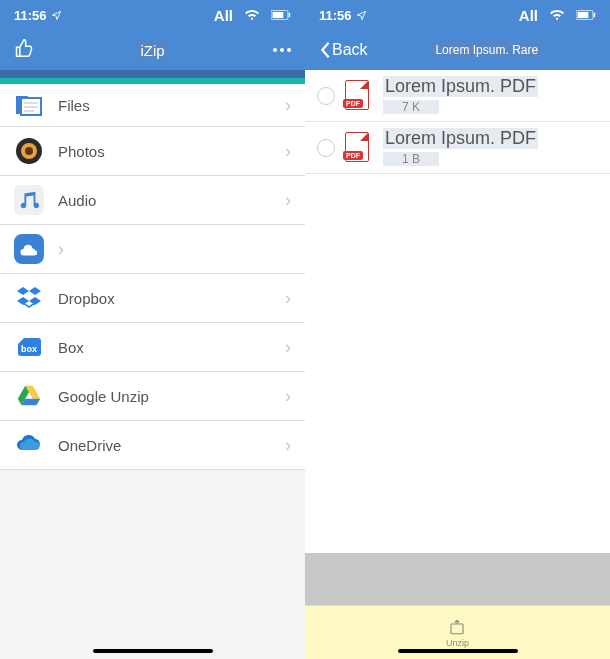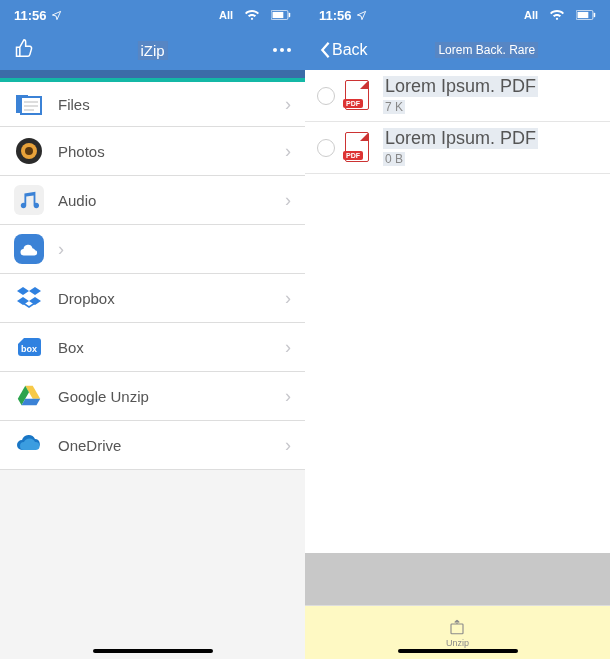--- a/index.html
+++ b/index.html
@@ -1,47 +1,47 @@
 <!DOCTYPE html>
 <html><head>
 <meta charset="utf-8">
 <style>
   * { margin: 0; padding: 0; box-sizing: border-box; font-family: -apple-system, Helvetica, Arial, sans-serif; }
   body { background: #fff; width: 610px; height: 659px; overflow: hidden; }
   .container { display: flex; width: 610px; height: 659px; }
   .phone { width: 305px; height: 659px; display: flex; flex-direction: column; position: relative; background: #fff; }
   .status-bar { height: 30px; background: #4a8ad4; display: flex; align-items: center; justify-content: space-between; padding: 0 14px; color: #fff; font-size: 13px; font-weight: 600; }
   .status-left { display: flex; align-items: center; gap: 4px; }
-  .status-right { display: flex; align-items: center; gap: 12px; font-size: 11px; }
+  .status-right { display: flex; align-items: center; gap: 12px; font-size: 15px; }
   .nav-bar { height: 40px; background: #4a8ad4; display: flex; align-items: center; justify-content: space-between; padding: 0 14px; color: #fff; }
   .nav-center { position: absolute; left: 50%; transform: translateX(-50%); font-size: 15px; font-weight: 500; background: rgba(100,130,180,0.5); padding: 1px 3px; text-align: right; }
   .thumbs-up { font-size: 18px; }
   .dots { display: flex; gap: 3px; }
   .dot { width: 4px; height: 4px; border-radius: 50%; background: #fff; }
   .subheader { height: 8px; background: #3b6ca8; }
   .list { flex: 1; background: #f4f4f4; }
   .list-item { height: 49px; background: #fff; display: flex; align-items: center; padding: 0 14px; border-bottom: 1px solid #ddd; position: relative; }
-  .list-item:first-child { border-top: 4px solid #14b8a6; }
+  .list-item:first-child { border-top: 6px solid #14b8a6; }
   .list-icon { width: 30px; height: 30px; margin-right: 14px; display: flex; align-items: center; justify-content: center; border-radius: 6px; }
   .list-label { flex: 1; font-size: 15px; color: #555; }
   .chevron { color: #c7c7cc; font-size: 18px; }
   .home-indicator { position: absolute; bottom: 6px; left: 50%; transform: translateX(-50%); width: 120px; height: 4px; background: #000; border-radius: 3px; }
   
   .back-btn { display: flex; align-items: center; font-size: 16px; color: #fff; }
   .folder-title { font-size: 12px; background: rgba(100,130,180,0.5); padding: 1px 3px; margin-left: 30px; }
   .file-list { flex: 1; background: #fff; }
   .file-item { height: 52px; display: flex; align-items: center; padding: 0 12px; border-bottom: 1px solid #e5e5e5; }
   .radio { width: 18px; height: 18px; border: 1px solid #ccc; border-radius: 50%; margin-right: 10px; }
   .file-icon { width: 28px; height: 32px; margin-right: 10px; position: relative; }
   .file-page { width: 24px; height: 30px; background: #fff; border: 1px solid #c33; border-radius: 2px; position: relative; }
   .file-page::before { content: ''; position: absolute; top: 0; right: 0; width: 8px; height: 8px; background: linear-gradient(135deg, transparent 48%, #c33 52%); }
   .file-badge { position: absolute; bottom: 4px; left: -2px; background: #d33; color: #fff; font-size: 7px; font-weight: 700; padding: 1px 3px; border-radius: 2px; }
   .file-text { flex: 1; }
   .file-name { font-size: 18px; color: #555; background: rgba(200,210,225,0.45); display: inline-block; padding: 0 2px; }
-  .file-size { font-size: 12px; color: #888; margin-top: 2px; background: rgba(200,210,225,0.45); display: inline-block; padding: 0 2px; }
+  .file-size { font-size: 12px; color: #888; margin-top: 2px; background: rgba(200,210,225,0.45); display: inline-block; padding: 0 19px; }
   .ad-bar { height: 52px; background: #c8c8c8; }
   .toolbar { height: 54px; border-top: 1px solid #ddd; display: flex; align-items: center; justify-content: center; flex-direction: column; background: #fef9c3; }
   .toolbar-label { font-size: 9px; color: #8a8a8a; margin-top: 2px; }
   .svg-icon { display: block; }
 </style>
 </head>
 <body>
 
 <div class="container">
 
@@ -194,21 +194,21 @@
           </svg>
       </div>
     </div>
     <div class="nav-bar">
       <span class="back-btn">
         <svg width="12" height="18" viewBox="0 0 12 20" fill="none" stroke="#fff" stroke-width="2.5">
             <path d="M10 2L3 10l7 8"></path>
           </svg>
         <span style="margin-left:1px;">Back</span>
       </span>
-      <span class="folder-title">Lorem Back. Rare</span>
+      <span class="folder-title">Lorem Ipsum. Rare</span>
       <span style="width:20px"></span>
     </div>
 
     <div class="file-list">
       <div class="file-item">
         <span class="radio"></span>
         <span class="file-icon">
           <div class="file-page"></div>
             <span class="file-badge">PDF</span>
         </span>
@@ -218,21 +218,21 @@
         </div>
       </div>
       <div class="file-item">
         <span class="radio"></span>
         <span class="file-icon">
           <div class="file-page"></div>
             <span class="file-badge">PDF</span>
         </span>
         <div class="file-text">
           <div class="file-name">Lorem Ipsum. PDF</div><br>
-          <div class="file-size">0 B</div>
+          <div class="file-size">1 B</div>
         </div>
       </div>
     </div>
 
     <div class="ad-bar"></div>
     <div class="toolbar">
       <span style="display:flex;flex-direction:column;align-items:center;">
         <svg width="20" height="18" viewBox="0 0 24 24" fill="none" stroke="#8a8a8a" stroke-width="1.5">
             <rect x="4" y="8" width="16" height="13" rx="1"></rect>
             <path d="M12 8V3m0 0l-3 3m3-3l3 3"></path>

